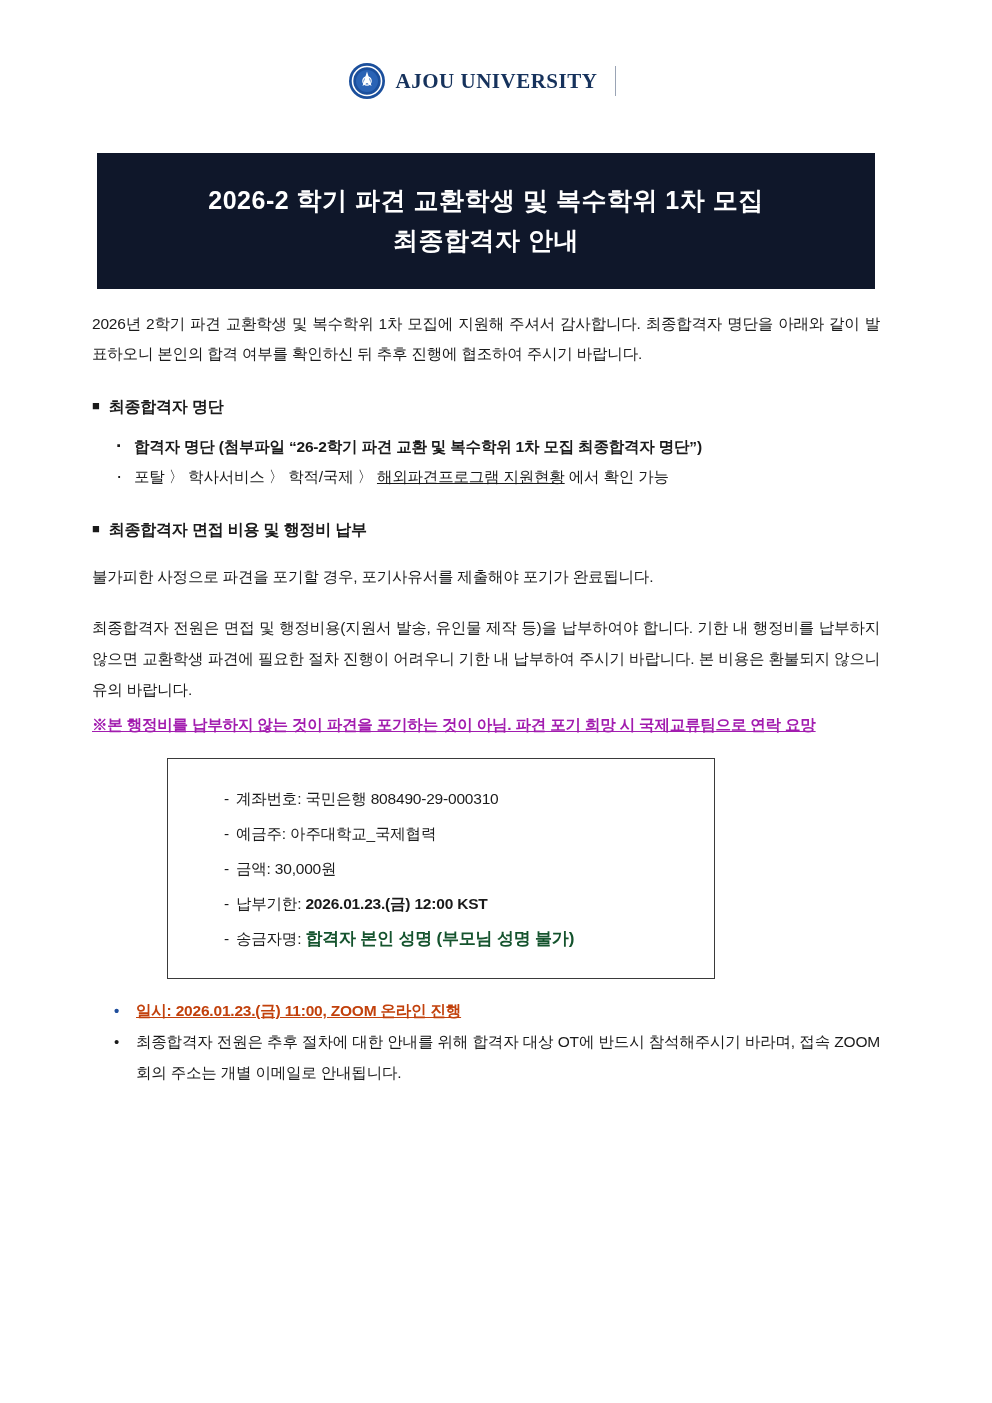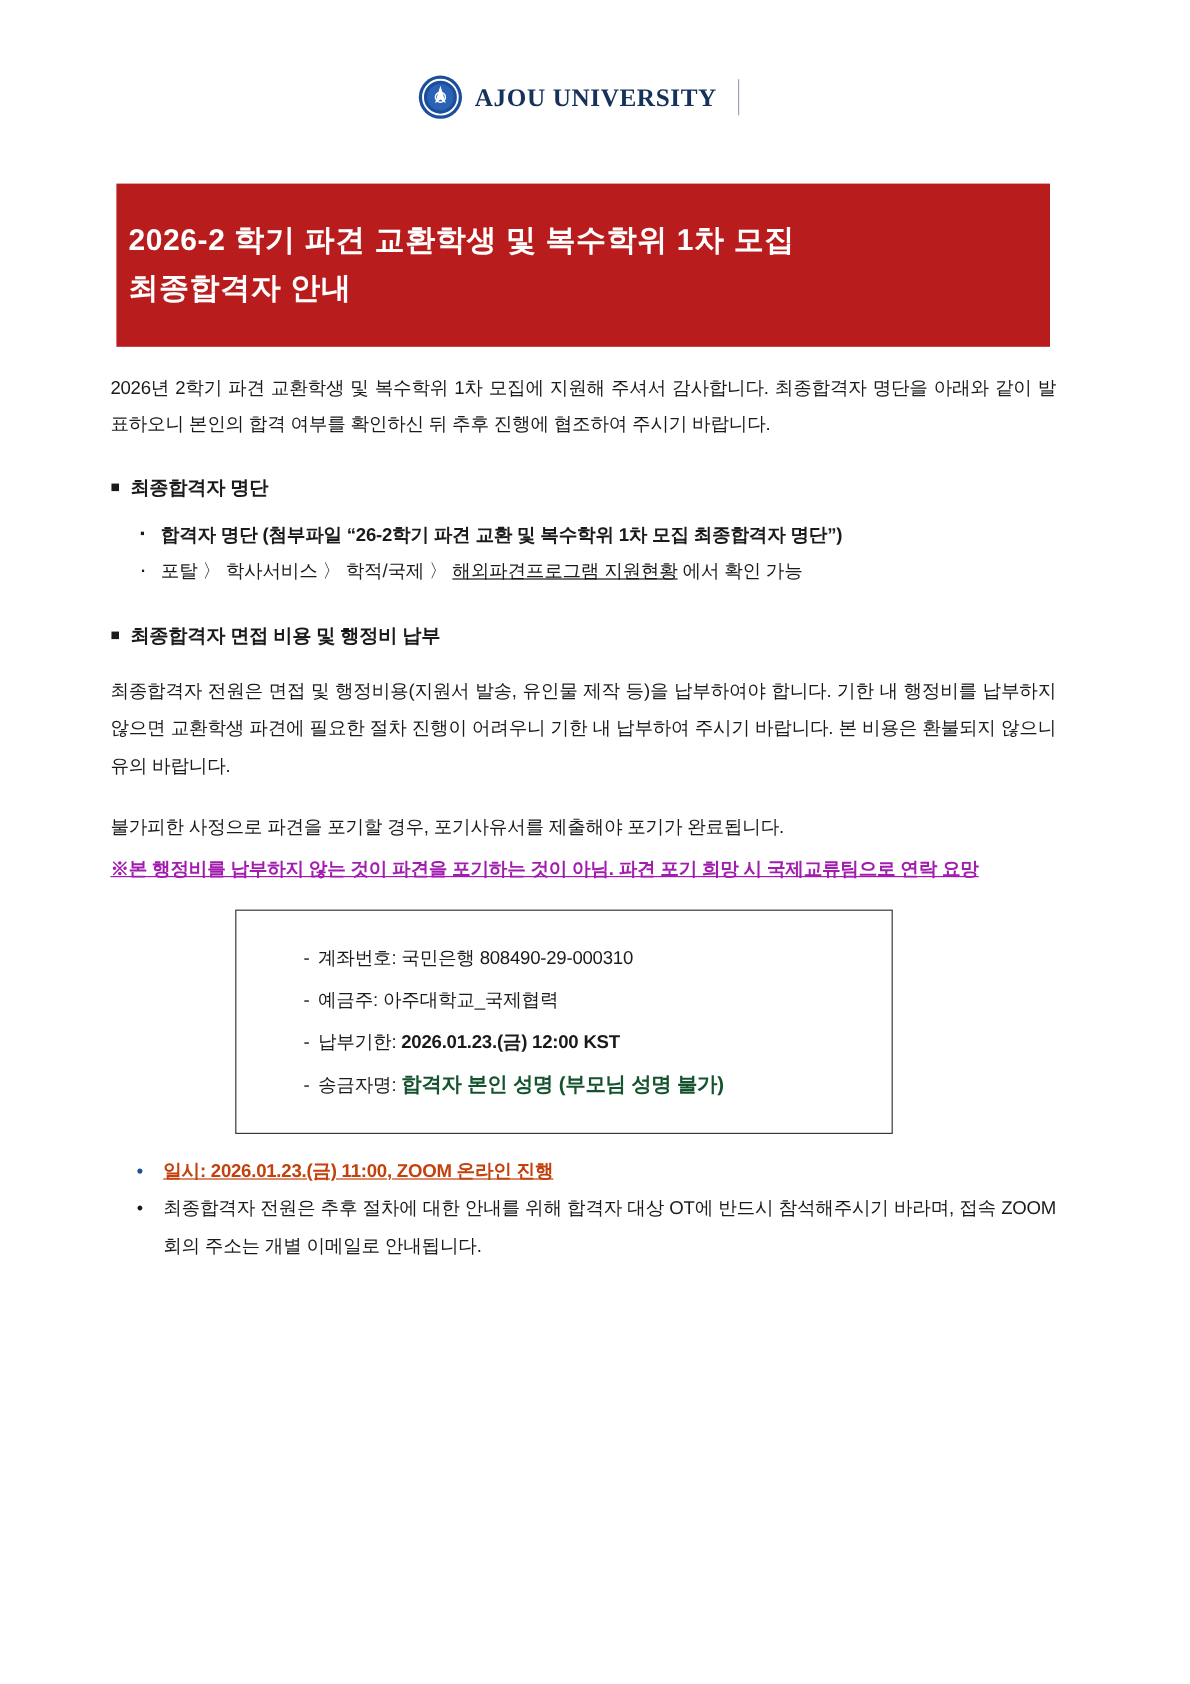--- a/index.html
+++ b/index.html
@@ -55,22 +55,23 @@
     font-family: "Liberation Sans", sans-serif;
     font-size: 11px;
     line-height: 14px;
     color: #1b2a4a;
     white-space: nowrap;
   }
 
   
   .title-banner {
     margin: 53px 97px 12px 97px;
-    background: #b91c1c;
+    background: #0f172a;
     color: #ffffff;
+    text-align: center;
     padding: 27px 10px 29px 10px;
     box-sizing: border-box;
   }
   .title-banner .line1 {
     font-size: 25px;
     font-weight: bold;
     letter-spacing: 0.5px;
     line-height: 40px;
   }
   .title-banner .line2 {
@@ -140,21 +141,21 @@
     font-size: 15.5px;
     line-height: 31px;
     color: #a21caf;
     font-weight: bold;
     text-decoration: underline;
     letter-spacing: -0.2px;
   }
 
   
   .acct-box {
-    margin: 18px 0 0 104px;
+    margin: 18px 0 0 75px;
     width: 548px;
     border: 1px solid #3a3a3a;
     box-sizing: border-box;
     padding: 22px 0 22px 56px;
   }
   .acct-line {
     font-size: 15.5px;
     line-height: 35px;
     letter-spacing: -0.2px;
     white-space: nowrap;
@@ -230,33 +231,37 @@
       <span class="sq">■</span><span>최종합격자 명단</span>
     </div>
     <ul class="bullets">
       <li class="bold">합격자 명단 (첨부파일 “26-2학기 파견 교환 및 복수학위 1차 모집 최종합격자 명단”)</li>
       <li><span>포탈 〉 학사서비스 〉 학적/국제 〉 </span><span class="underline">해외파견프로그램 지원현황</span><span> 에서 확인 가능</span></li>
     </ul>
 
     <div class="section-head">
       <span class="sq">■</span><span>최종합격자 면접 비용 및 행정비 납부</span>
     </div>
+    <p class="para">불가피한 사정으로 파견을 포기할 경우, 포기사유서를 제출해야 포기가 완료됩니다.</p>
     <p class="para">최종합격자 전원은 면접 및 행정비용(지원서 발송, 유인물 제작 등)을 납부하여야 합니다. 기한 내 행정비를 납부하지 않으면 교환학생 파견에 필요한 절차 진행이 어려우니 기한 내 납부하여 주시기 바랍니다. 본 비용은 환불되지 않으니 유의 바랍니다.</p>
-    <p class="para">불가피한 사정으로 파견을 포기할 경우, 포기사유서를 제출해야 포기가 완료됩니다.</p>
     <p class="note-blue">※본 행정비를 납부하지 않는 것이 파견을 포기하는 것이 아님. 파견 포기 희망 시 국제교류팀으로 연락 요망</p>
 
     <div class="acct-box">
       <div class="acct-line">
         <span class="dash">-</span><span>계좌번호:</span>
         <span class="val">국민은행 808490-29-000310</span>
       </div>
       <div class="acct-line">
         <span class="dash">-</span><span>예금주:</span>
         <span class="val">아주대학교_국제협력</span>
       </div>
+      <div class="acct-line">
+        <span class="dash">-</span><span>금액:</span>
+        <span class="val">30,000원</span>
+      </div>
       <div class="acct-line bold-val">
         <span class="dash">-</span><span>납부기한:</span>
         <span class="val">2026.01.23.(금) 12:00 KST</span>
       </div>
       <div class="acct-line red">
         <span class="dash">-</span><span>송금자명:</span>
         <span class="val">합격자 본인 성명 (부모님 성명 불가)</span>
       </div>
     </div>
 

